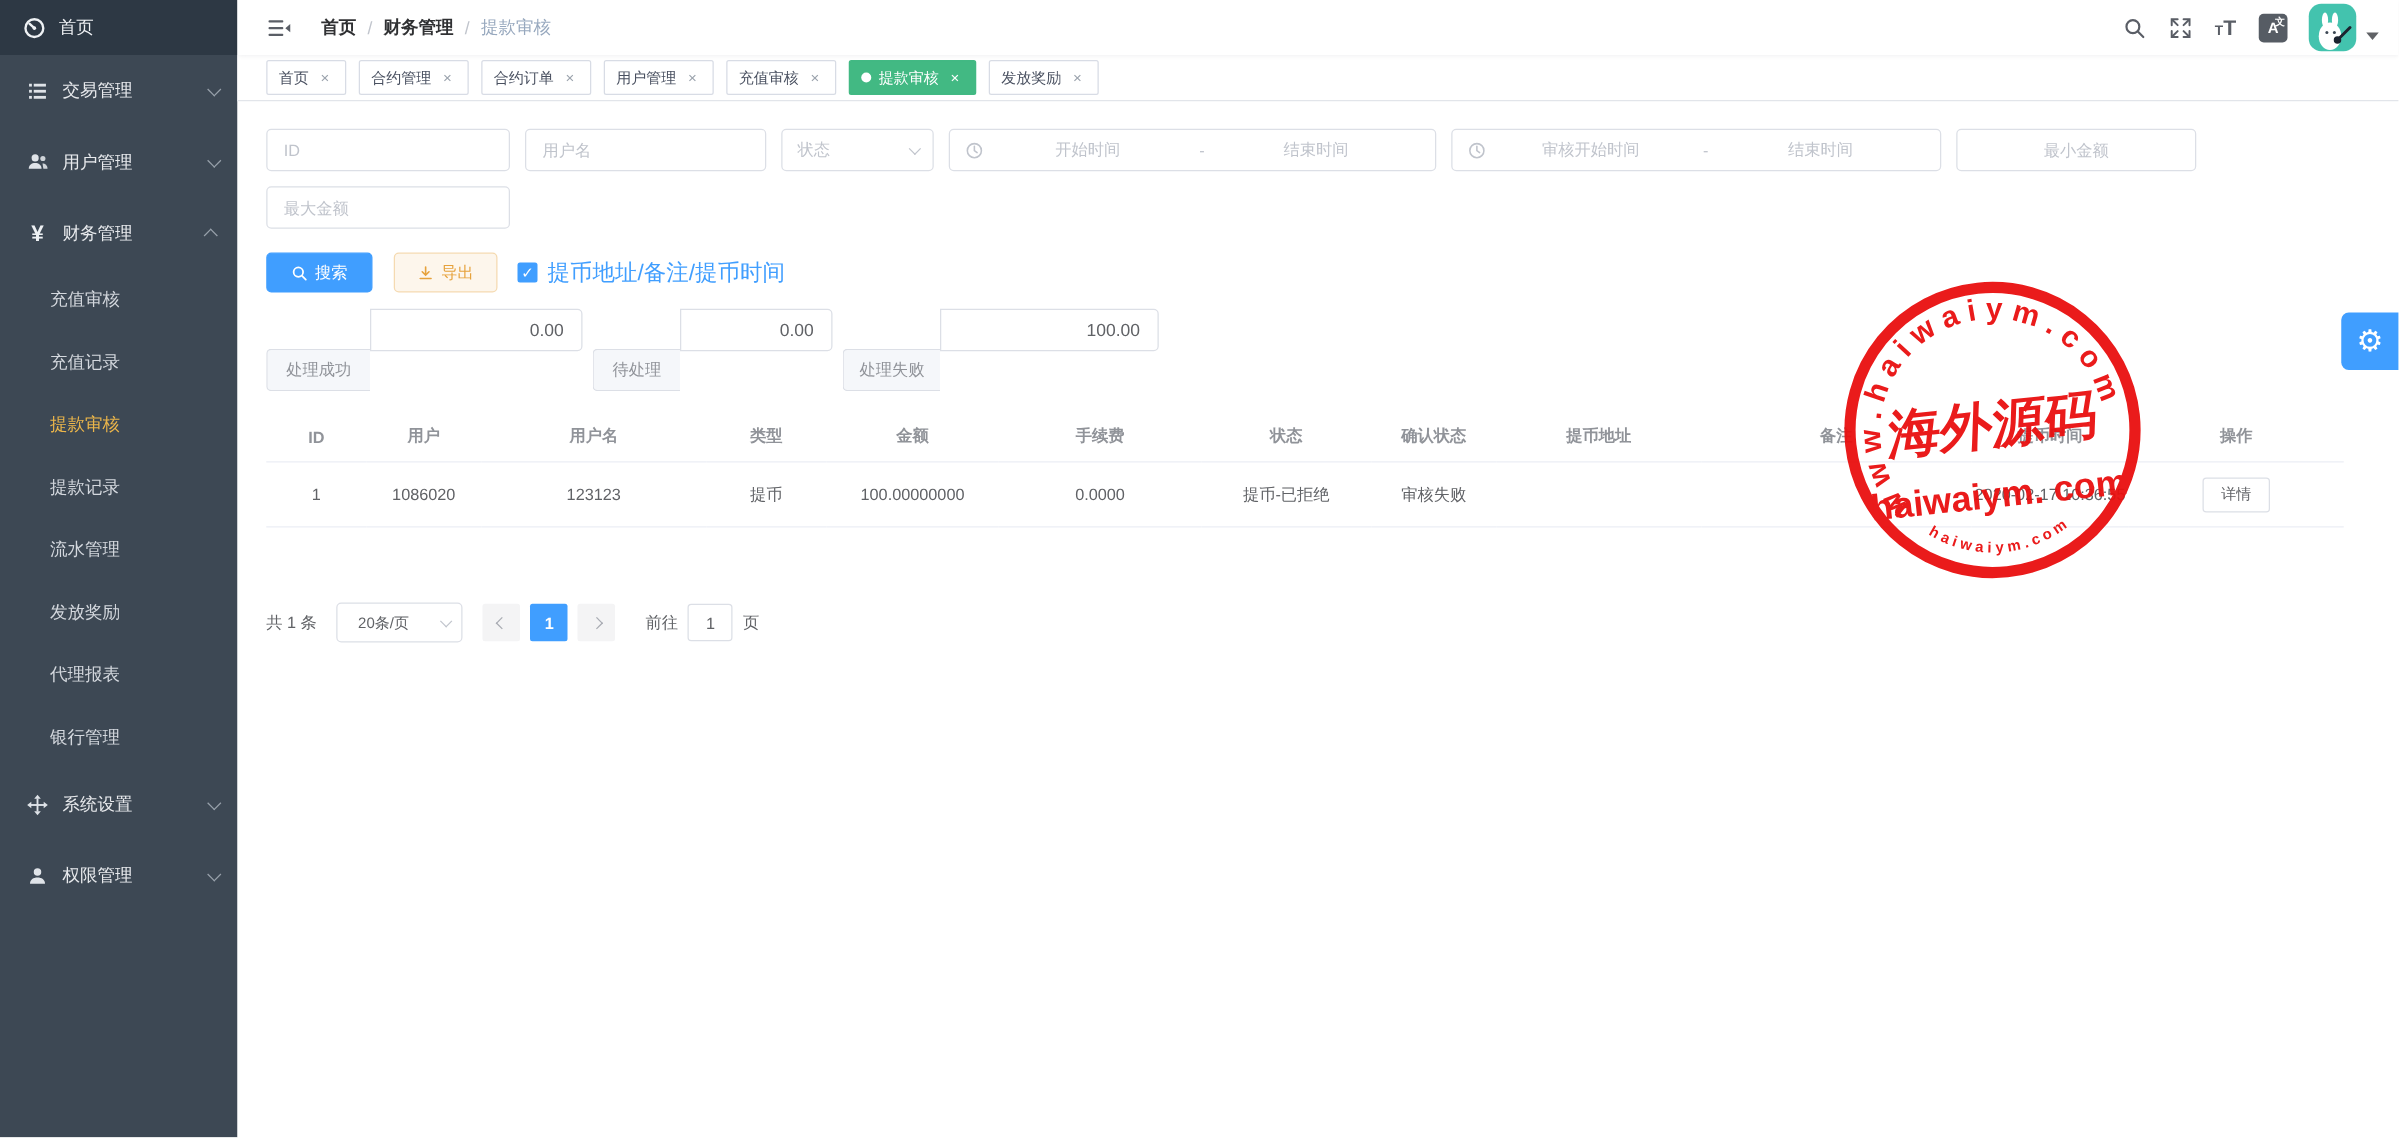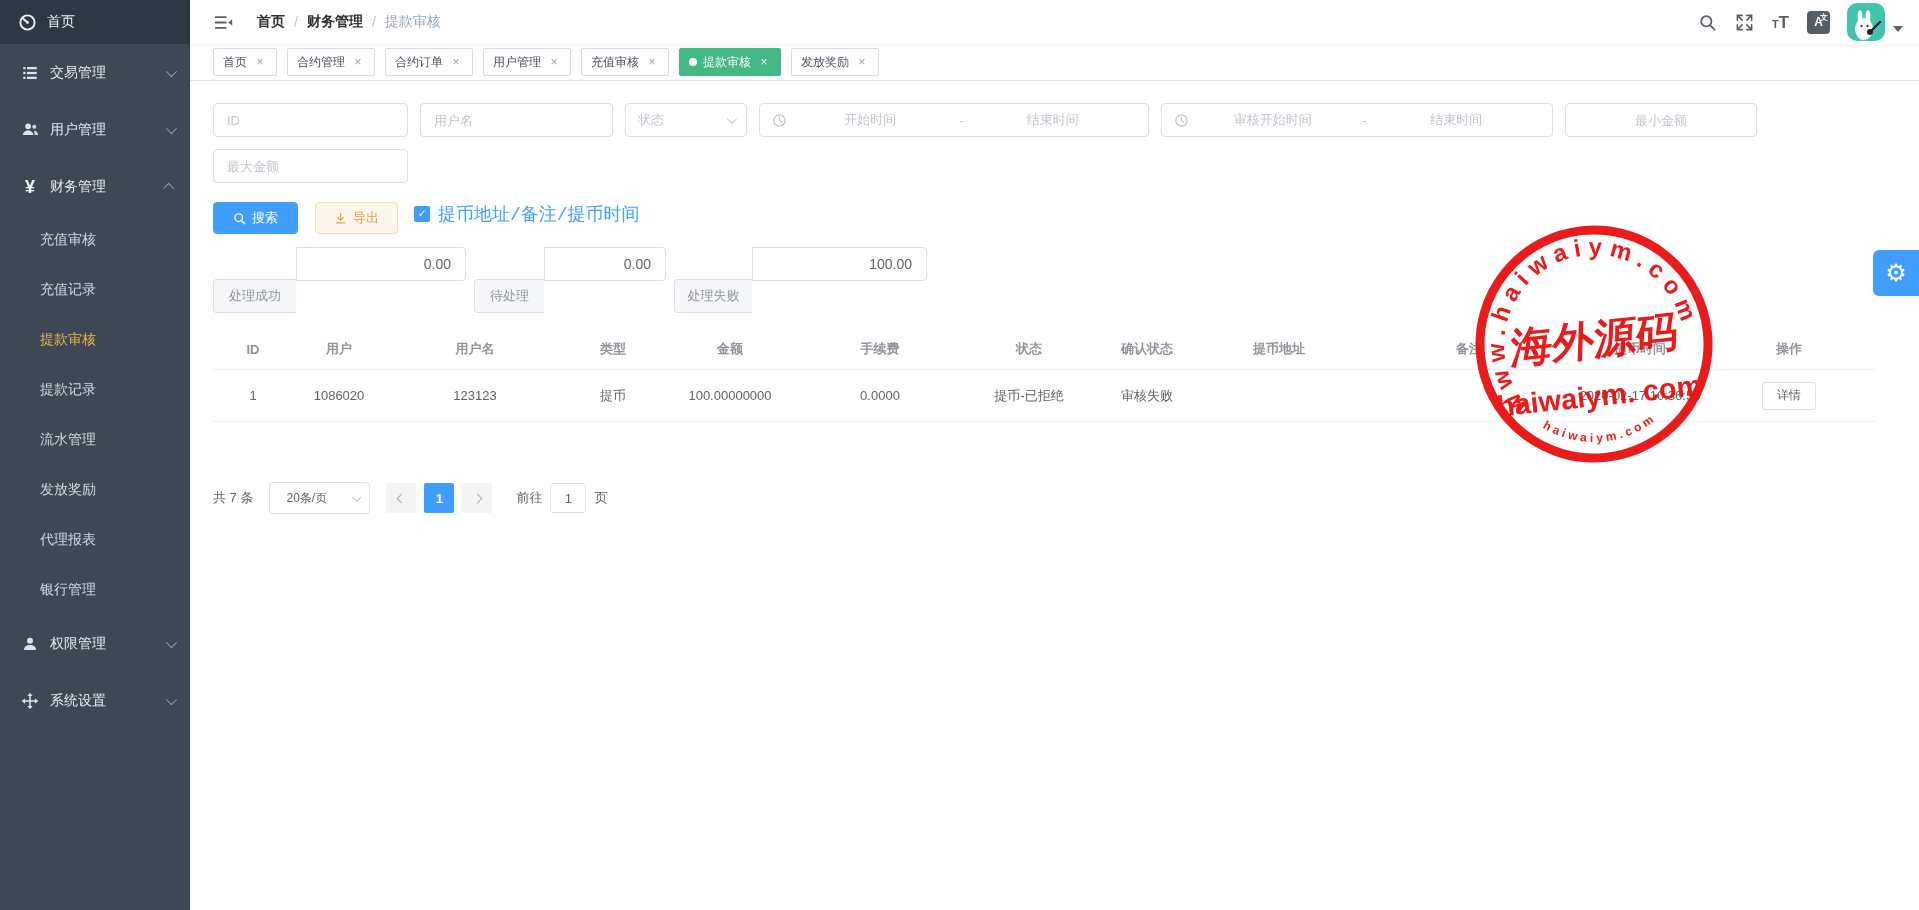--- a/index.html
+++ b/index.html
@@ -53,21 +53,21 @@
   .inp { padding:0 13px; color:#606266; outline:none; font-family:inherit; }
   .inp::placeholder { color:#c0c4cc; }
   .sel { display:flex; align-items:center; padding:0 12px; color:#c0c4cc; cursor:pointer; }
   .sel .lbl { flex:1; }
   .sel .chev { border-color:#c0c4cc; width:7px; height:7px; }
   .drange { display:flex; align-items:center; padding:0 12px; color:#c0c4cc; cursor:text; }
   .drange .ph { flex:1; text-align:center; }
   .drange .dash { padding:0 6px; color:#c0c4cc; }
   .mr12 { margin-right:12px; }
 
-  .btnrow { display:flex; align-items:flex-start; margin:19px 0 0;font-family:Liberation Mono, monospace; }
+  .btnrow { display:flex; align-items:center; margin:19px 0 0; }
   .btn-search { height:32px; background:#409eff; border:1px solid #409eff; color:#fff; border-radius:4px; font-size:13px; padding:0 19px; display:flex; align-items:center; cursor:pointer; font-family:inherit; }
   .btn-search svg { margin-right:6px; }
   .btn-export { height:32px; background:#fdf6ec; border:1px solid #f5dab1; color:#e6a23c; border-radius:4px; font-size:13px; padding:0 18px; display:flex; align-items:center; cursor:pointer; margin-left:17px; font-family:inherit; }
   .btn-export svg { margin-right:6px; }
   .ckgroup { display:flex; align-items:center; margin-left:16px; cursor:pointer; }
   .ckbox { width:16px; height:16px; background:#409eff; border-radius:2px; color:#fff; font-size:12px; line-height:16px; text-align:center; }
   .cklabel { color:#409eff; font-size:18px; margin-left:8px; }
 
   .stats { display:flex; margin-top:13px; }
   .stat { display:flex; margin-right:8px; }
@@ -157,40 +157,40 @@
       <div class="sub-item">提款记录</div>
       <div class="sub-item">流水管理</div>
       <div class="sub-item">发放奖励</div>
       <div class="sub-item">代理报表</div>
       <div class="sub-item">银行管理</div>
     </nav>
 
     <div class="menu-item">
       <span class="mi">
         <svg width="18" height="18" viewBox="0 0 24 24" fill="#dfe3e8">
-            <circle cx="12" cy="7.5" r="4"></circle>
-            <path d="M4 20c0-4.4 3.6-6.6 8-6.6s8 2.2 8 6.6z"></path>
-          </svg>
-      </span>
-      <span class="lbl">权限管理</span>
-      <span class="chev down"></span>
-    </div>
-
-    <div class="menu-item">
-      <span class="mi">
-        <svg width="18" height="18" viewBox="0 0 24 24" fill="#dfe3e8">
             <rect x="11" y="5" width="2" height="14"></rect>
             <rect x="5" y="11" width="14" height="2"></rect>
             <path d="M12 1l3.5 4.4h-7z"></path>
             <path d="M12 23l-3.5-4.4h7z"></path>
             <path d="M1 12l4.4-3.5v7z"></path>
             <path d="M23 12l-4.4 3.5v-7z"></path>
           </svg>
       </span>
       <span class="lbl">系统设置</span>
+      <span class="chev down"></span>
+    </div>
+
+    <div class="menu-item">
+      <span class="mi">
+        <svg width="18" height="18" viewBox="0 0 24 24" fill="#dfe3e8">
+            <circle cx="12" cy="7.5" r="4"></circle>
+            <path d="M4 20c0-4.4 3.6-6.6 8-6.6s8 2.2 8 6.6z"></path>
+          </svg>
+      </span>
+      <span class="lbl">权限管理</span>
       <span class="chev down"></span>
     </div>
   </aside>
 
   <div class="main">
 
     <header class="navbar">
       <span class="hamburger">
         <svg width="19" height="19" viewBox="0 0 24 24" fill="#5a5e66">
             <rect x="1" y="4" width="15" height="2.4" rx="1"></rect>
@@ -394,21 +394,21 @@
             <td></td>
             <td>2020-02-17 10:36:55</td>
             <td>
               <button class="btn-detail">详情</button>
             </td>
           </tr>
         </tbody>
       </table>
 
       <div class="pager">
-        <span class="total">共 7 条</span>
+        <span class="total">共 1 条</span>
         <div class="psize">
           <span class="lbl" style="text-align:left">20条/页</span>
           <span class="chev down"></span>
         </div>
         <span class="pbtn">
             <span class="chev left"></span>
           </span>
         <span class="pbtn page">1</span>
         <span class="pbtn">
             <span class="chev right"></span>

